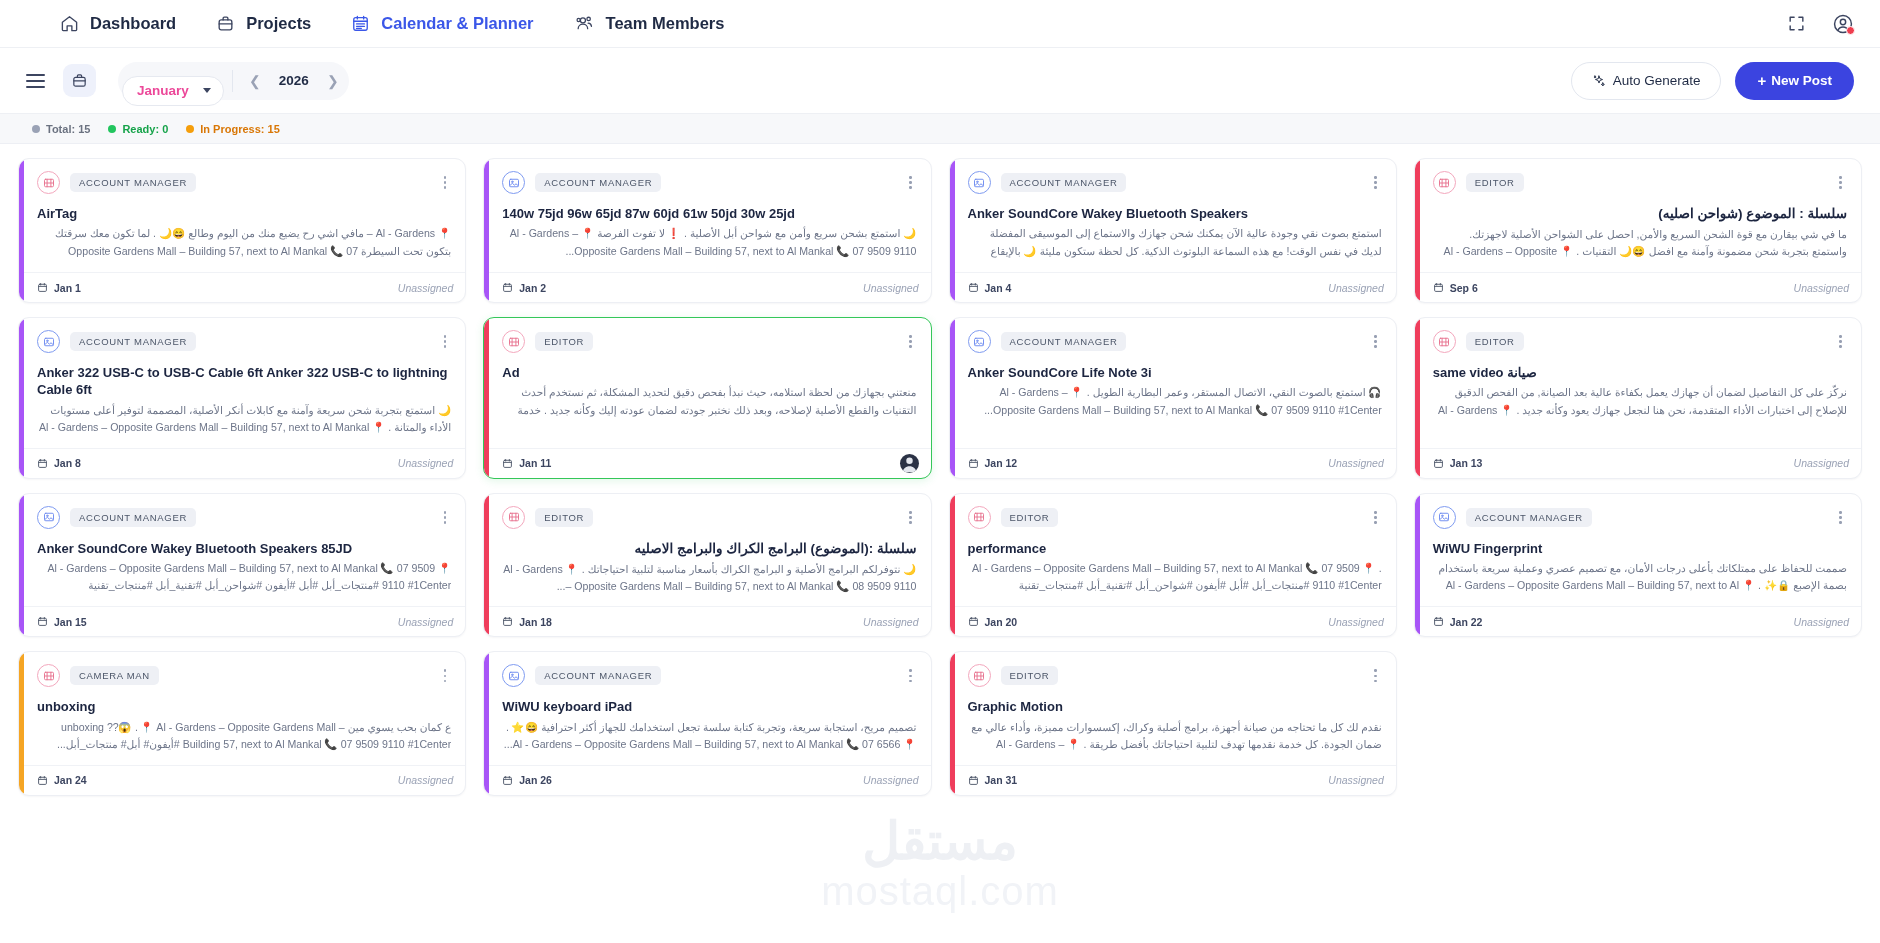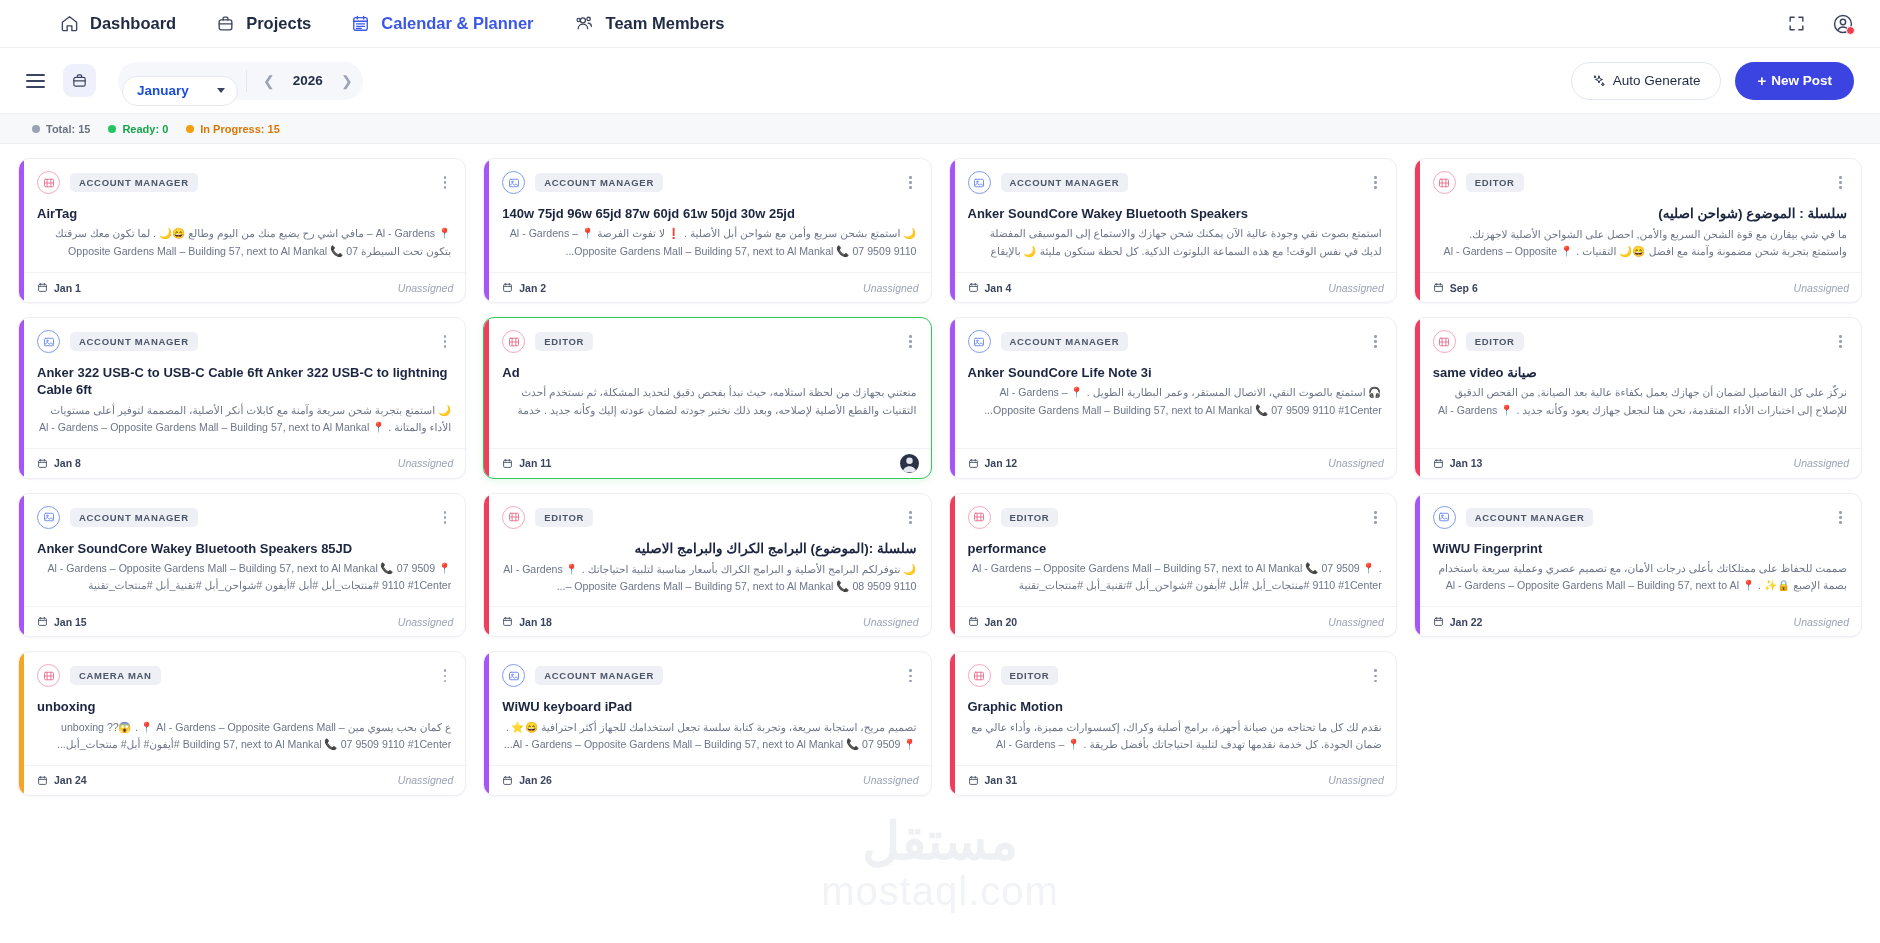--- a/index.html
+++ b/index.html
@@ -53,22 +53,22 @@
   .period-group {
     margin-left: 22px;
     display: flex; align-items: center;
     background: #f6f7fa; border-radius: 22px; padding: 4px;
     height: 38px;
   }
   .month-select {
     background: #fff; border: 1px solid #e6e9f0; border-radius: 18px;
     height: 30px; min-width: 98px;
     display: flex; align-items: center; justify-content: space-between;
-    gap: 28px; padding: 0 12px 0 14px;
-    font-size: 13.5px; font-weight: 700; color: #1d4ed8; cursor: pointer; margin-top: 20px;
+    gap: 14px; padding: 0 12px 0 14px;
+    font-size: 13.5px; font-weight: 700; color: #ec4899; cursor: pointer; margin-top: 20px;
   }
   .caret { width: 0; height: 0; border-left: 4.5px solid transparent; border-right: 4.5px solid transparent; border-top: 5px solid #3c4560; }
   .year-nav { display: flex; align-items: center; gap: 4px; padding-left: 10px; margin-left: 8px; border-left: 1px solid #e3e7ef; height: 22px; }
   .chev {
     width: 24px; height: 24px; border-radius: 50%;
     display: flex; align-items: center; justify-content: center;
     color: #9aa2b5; font-size: 14px; cursor: pointer;
   }
   .year-val { font-size: 13.5px; font-weight: 700; color: #1f2a44; padding: 0 8px; }
   .toolbar-right { margin-left: auto; display: flex; align-items: center; gap: 14px; }
@@ -132,21 +132,21 @@
   .card-head { display: flex; align-items: center; gap: 10px; margin-bottom: 11px; }
   .role-ico {
     width: 23px; height: 23px; border-radius: 50%;
     border: 1.4px solid #f3a7bd;
     display: flex; align-items: center; justify-content: center;
     flex: none;
   }
   .role-ico.blue { border-color: #7f9bf0; }
   .role-badge {
     background: #eef0f5; color: #4b5568;
-    font-size: 9.5px; font-weight: 700; letter-spacing: .7px;
+    font-size: 9.5px; font-weight: 400; letter-spacing: .7px;
     padding: 4px 9px; border-radius: 5px; white-space: nowrap;
   }
   .kebab {
     margin-left: auto; display: flex; flex-direction: column; gap: 2.5px;
     padding: 3px 5px; cursor: pointer;
   }
   .kebab i { width: 2.6px; height: 2.6px; border-radius: 50%; background: #98a0b3; display: block; }
   .card-title {
     font-size: 13px; font-weight: 700; color: #1c2540;
     line-height: 1.34; margin-bottom: 3px;
@@ -806,21 +806,21 @@
               </svg>
             </span>
         <span class="role-badge">ACCOUNT MANAGER</span>
         <span class="kebab">
               <i></i>
               <i></i>
               <i></i>
             </span>
       </div>
       <div class="card-title">WiWU keyboard iPad</div>
-      <div class="card-desc">تصميم مريح، استجابة سريعة، وتجربة كتابة سلسة تجعل استخدامك للجهاز أكثر احترافية 😄⭐ . 📍 Al - Gardens – Opposite Gardens Mall – Building 57, next to Al Mankal 📞 07 9509...</div>
+      <div class="card-desc">تصميم مريح، استجابة سريعة، وتجربة كتابة سلسة تجعل استخدامك للجهاز أكثر احترافية 😄⭐ . 📍 Al - Gardens – Opposite Gardens Mall – Building 57, next to Al Mankal 📞 07 6566...</div>
     </div>
     <div class="card-foot">
       <span class="date">
         <span style="display:flex">
           <svg width="11" height="11" viewBox="0 0 24 24" fill="none" stroke="#4b5568" stroke-width="2" stroke-linecap="round" stroke-linejoin="round">
                 <rect x="3.5" y="5" width="17" height="15.5" rx="2.4"></rect>
                 <path d="M3.5 9.6h17M8 3.2v3.4M16 3.2v3.4"></path>
               </svg>
         </span>
         <span>Jan 26</span>

